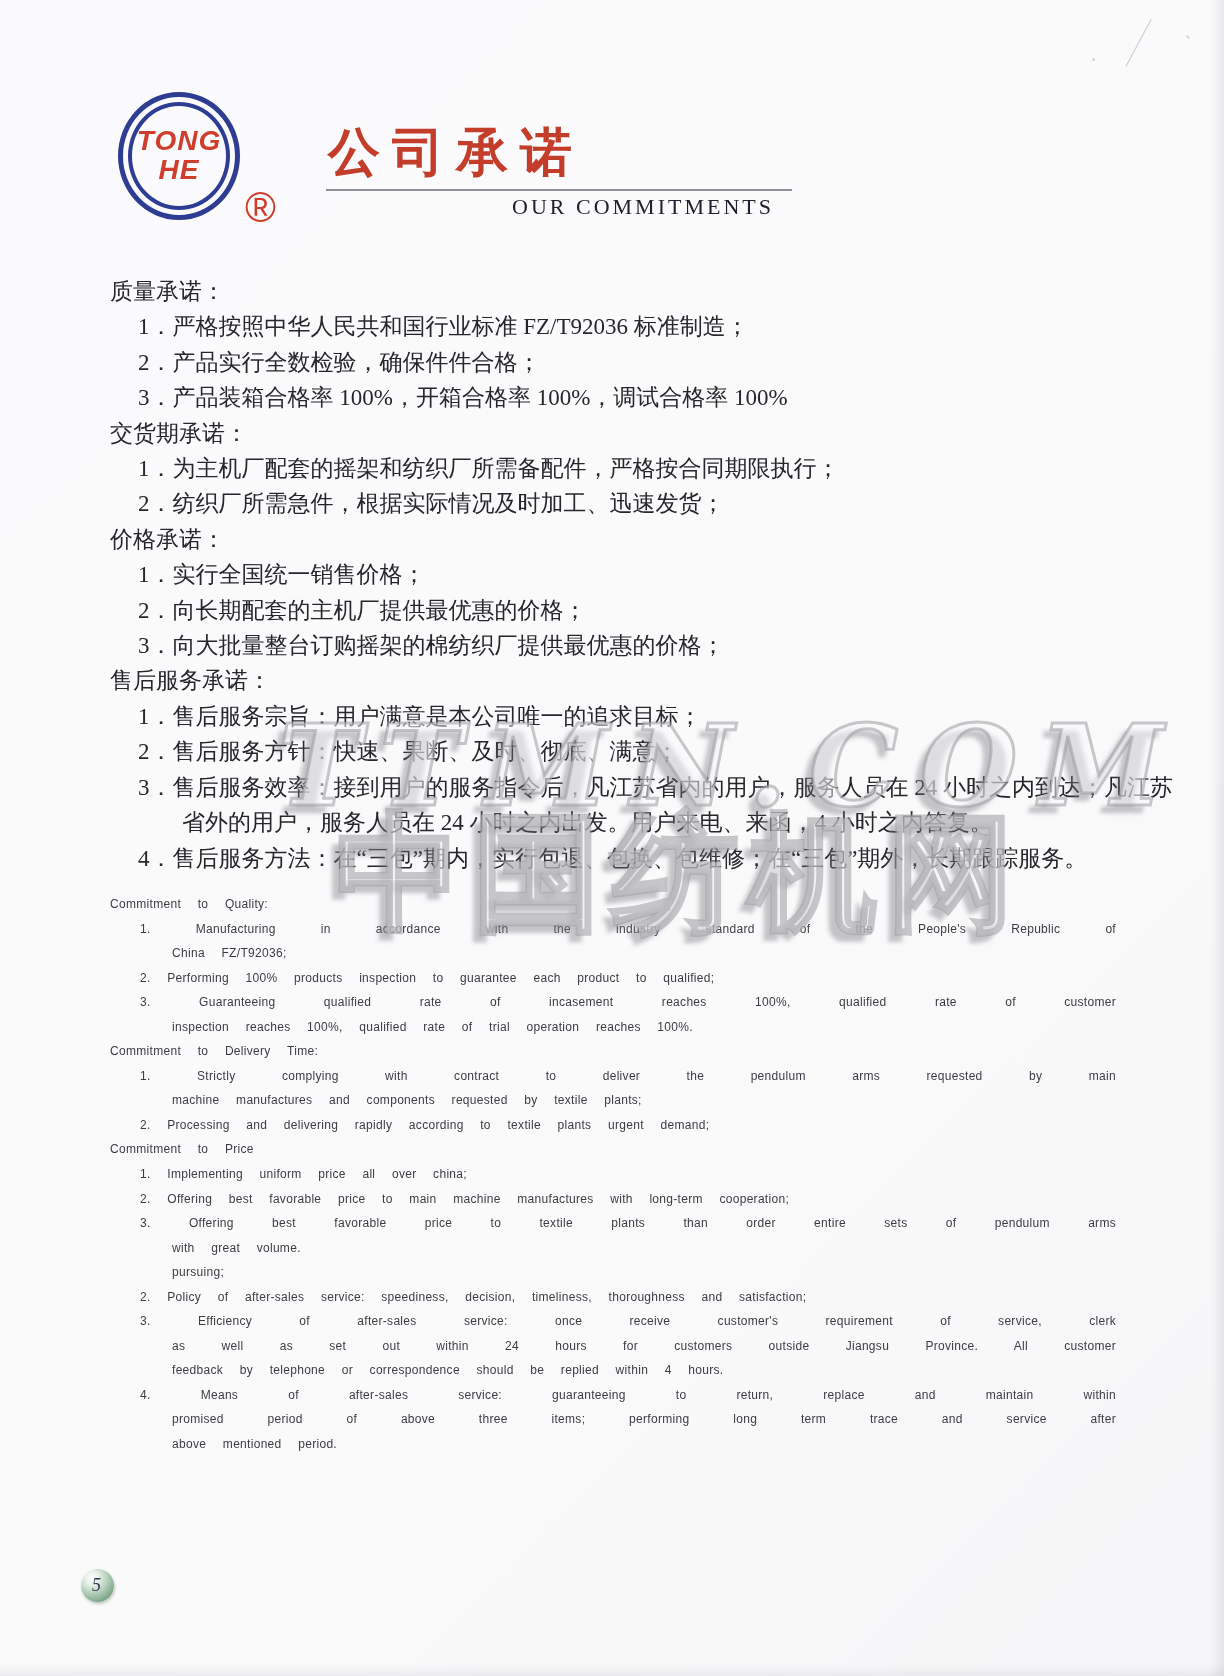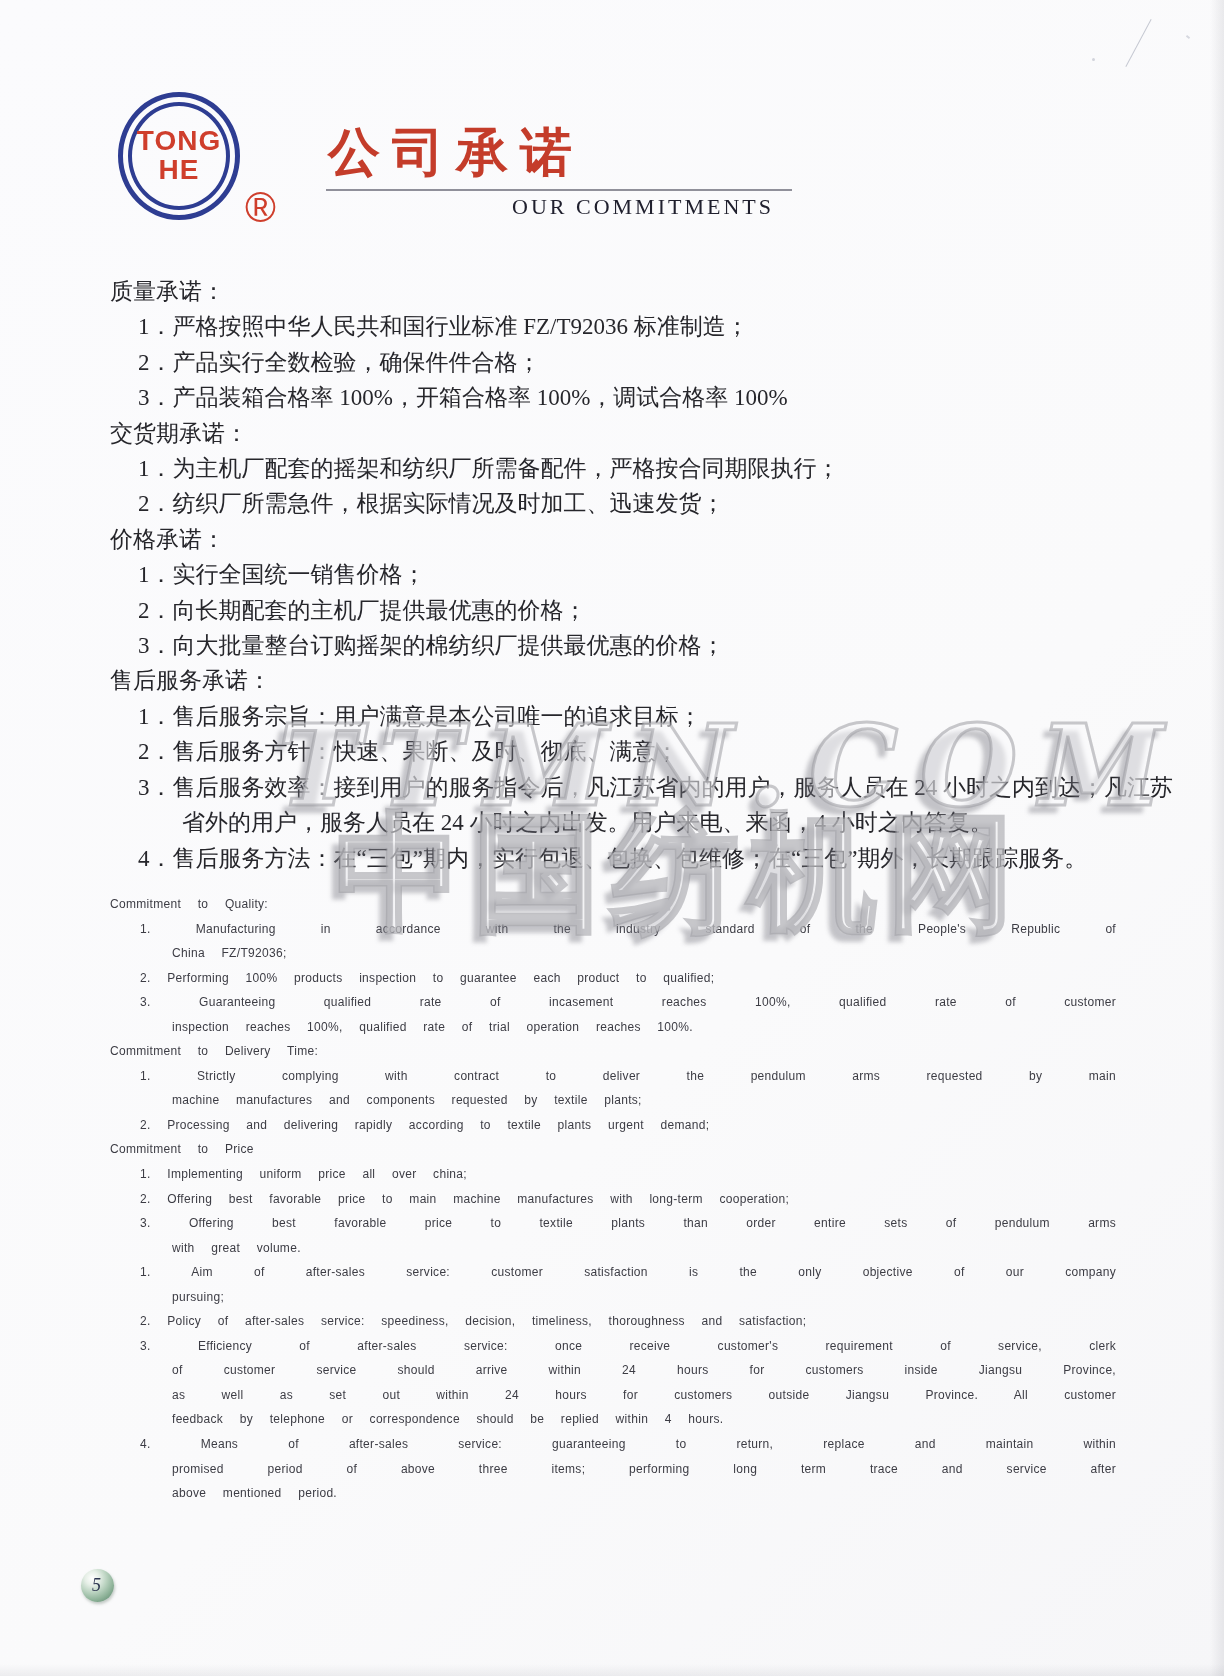--- a/index.html
+++ b/index.html
@@ -15,20 +15,21 @@
   }
   
   .logo-outer{
     position:absolute;left:118px;top:92px;width:122px;height:128px;
     border:5px solid #2e3d92;border-radius:50%;box-sizing:border-box;
   }
   .logo-inner{
     position:absolute;inset:5px;border:4px solid #2e3d92;border-radius:50%;
     display:flex;flex-direction:column;align-items:center;justify-content:center;
     box-sizing:border-box;
+    font-style:italic;
   }
   .logo-word{
     font-family:"Liberation Sans","DejaVu Sans",sans-serif;
     font-weight:700;color:#cf3e2c;font-size:28px;line-height:1.02;letter-spacing:1px;
   }
   .reg-mark{
     position:absolute;left:245px;top:184px;
     font-family:"Liberation Sans",sans-serif;
     font-size:42px;color:#cf3e2c;font-weight:400;
   }
@@ -148,25 +149,23 @@
       <div class="line c">inspection reaches 100%, qualified rate of trial operation reaches 100%.</div>
       <div class="line h">Commitment to Delivery Time:</div>
       <div class="line n just">1. Strictly complying with contract to deliver the pendulum arms requested by main</div>
       <div class="line c">machine manufactures and components requested by textile plants;</div>
       <div class="line n">2. Processing and delivering rapidly according to textile plants urgent demand;</div>
       <div class="line h">Commitment to Price</div>
       <div class="line n">1. Implementing uniform price all over china;</div>
       <div class="line n">2. Offering best favorable price to main machine manufactures with long-term cooperation;</div>
       <div class="line n just">3. Offering best favorable price to textile plants than order entire sets of pendulum arms</div>
       <div class="line c">with great volume.</div>
-      <div class="line n just">1. Aim of after-sales service: customer satisfaction is the only objective of our company</div>
       <div class="line c">pursuing;</div>
       <div class="line n">2. Policy of after-sales service: speediness, decision, timeliness, thoroughness and satisfaction;</div>
       <div class="line n just">3. Efficiency of after-sales service: once receive customer's requirement of service, clerk</div>
-      <div class="line c just">of customer service should arrive within 24 hours for customers inside Jiangsu Province,</div>
       <div class="line c just">as well as set out within 24 hours for customers outside Jiangsu Province. All customer</div>
       <div class="line c">feedback by telephone or correspondence should be replied within 4 hours.</div>
       <div class="line n just">4. Means of after-sales service: guaranteeing to return, replace and maintain within</div>
       <div class="line c just">promised period of above three items; performing long term trace and service after</div>
       <div class="line c">above mentioned period.</div>
     </div>
 
   <div class="wm wm1">TTMN.COM</div>
   <div class="wm wm2">中国纺机网</div>
 

